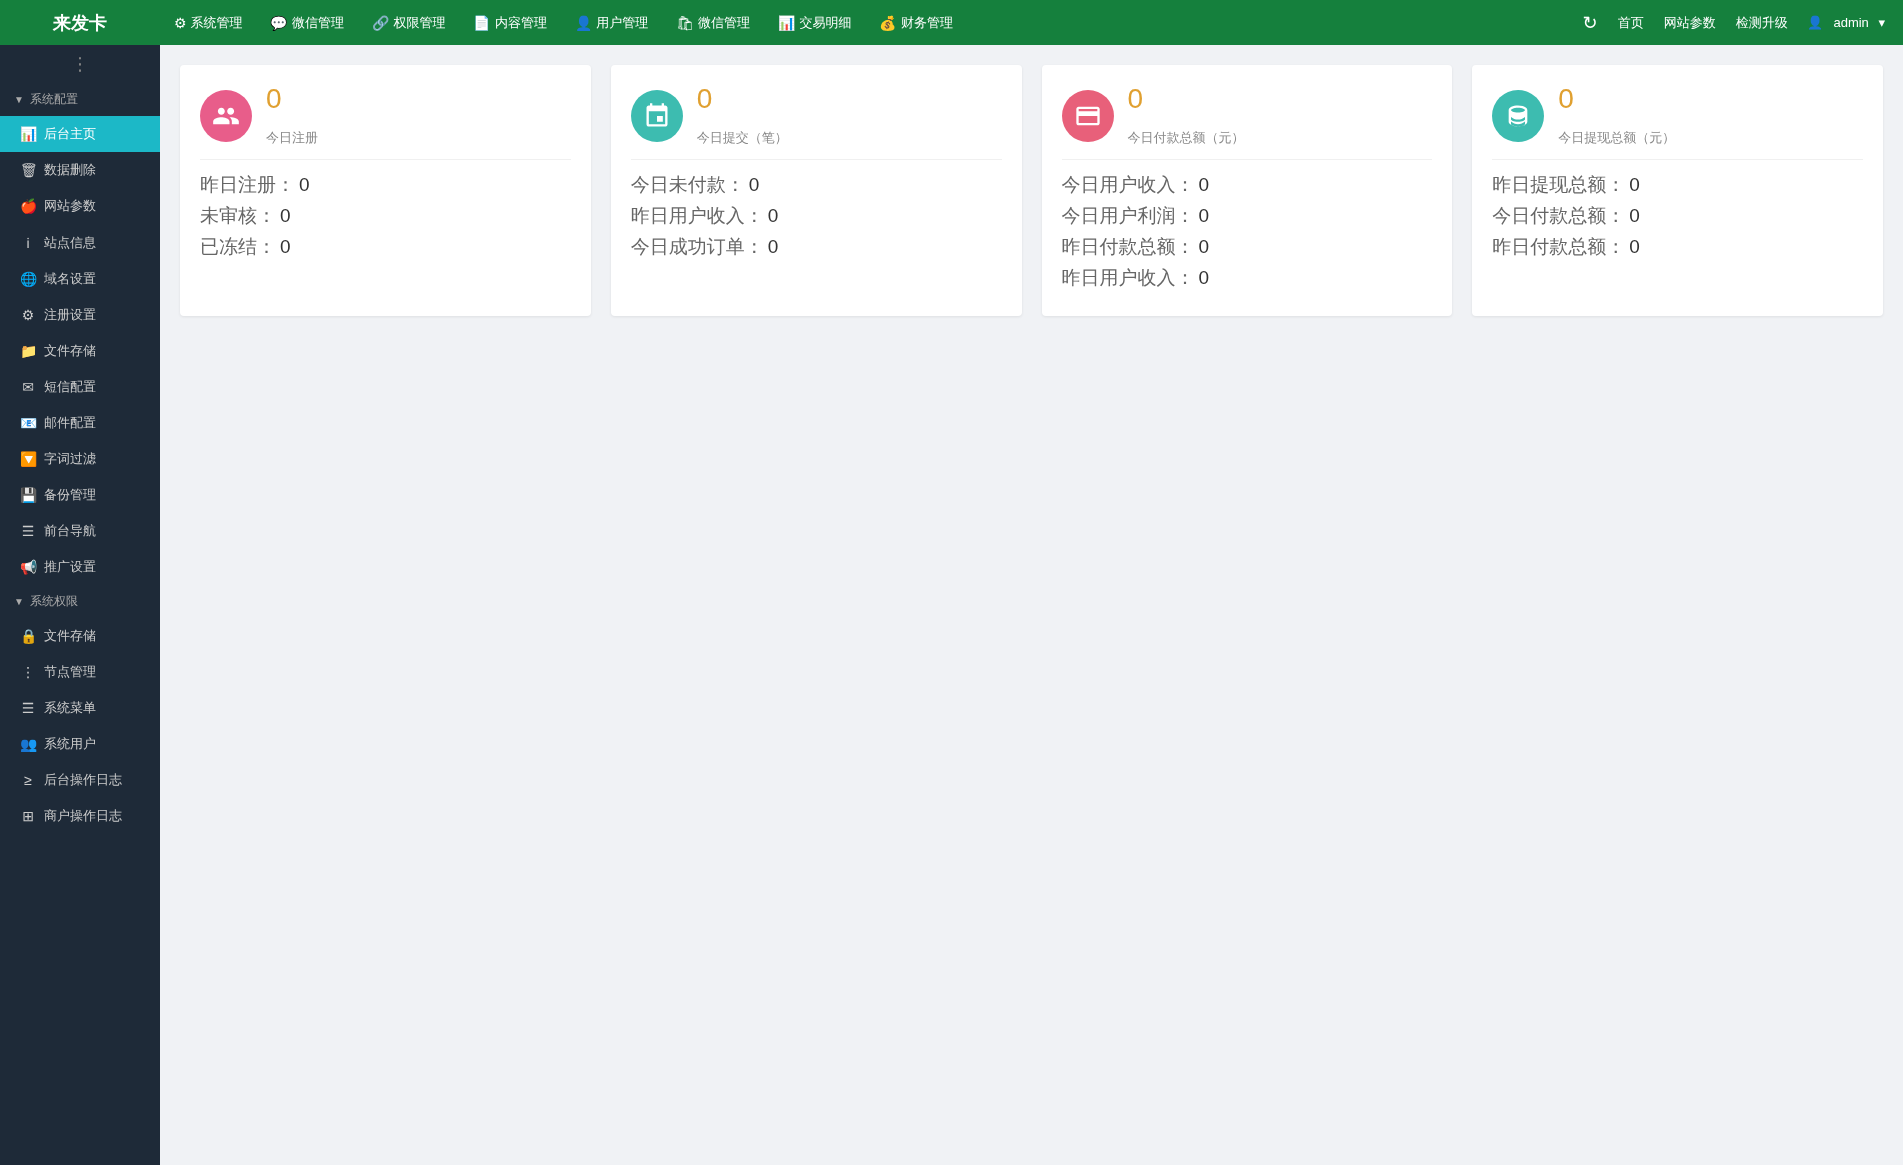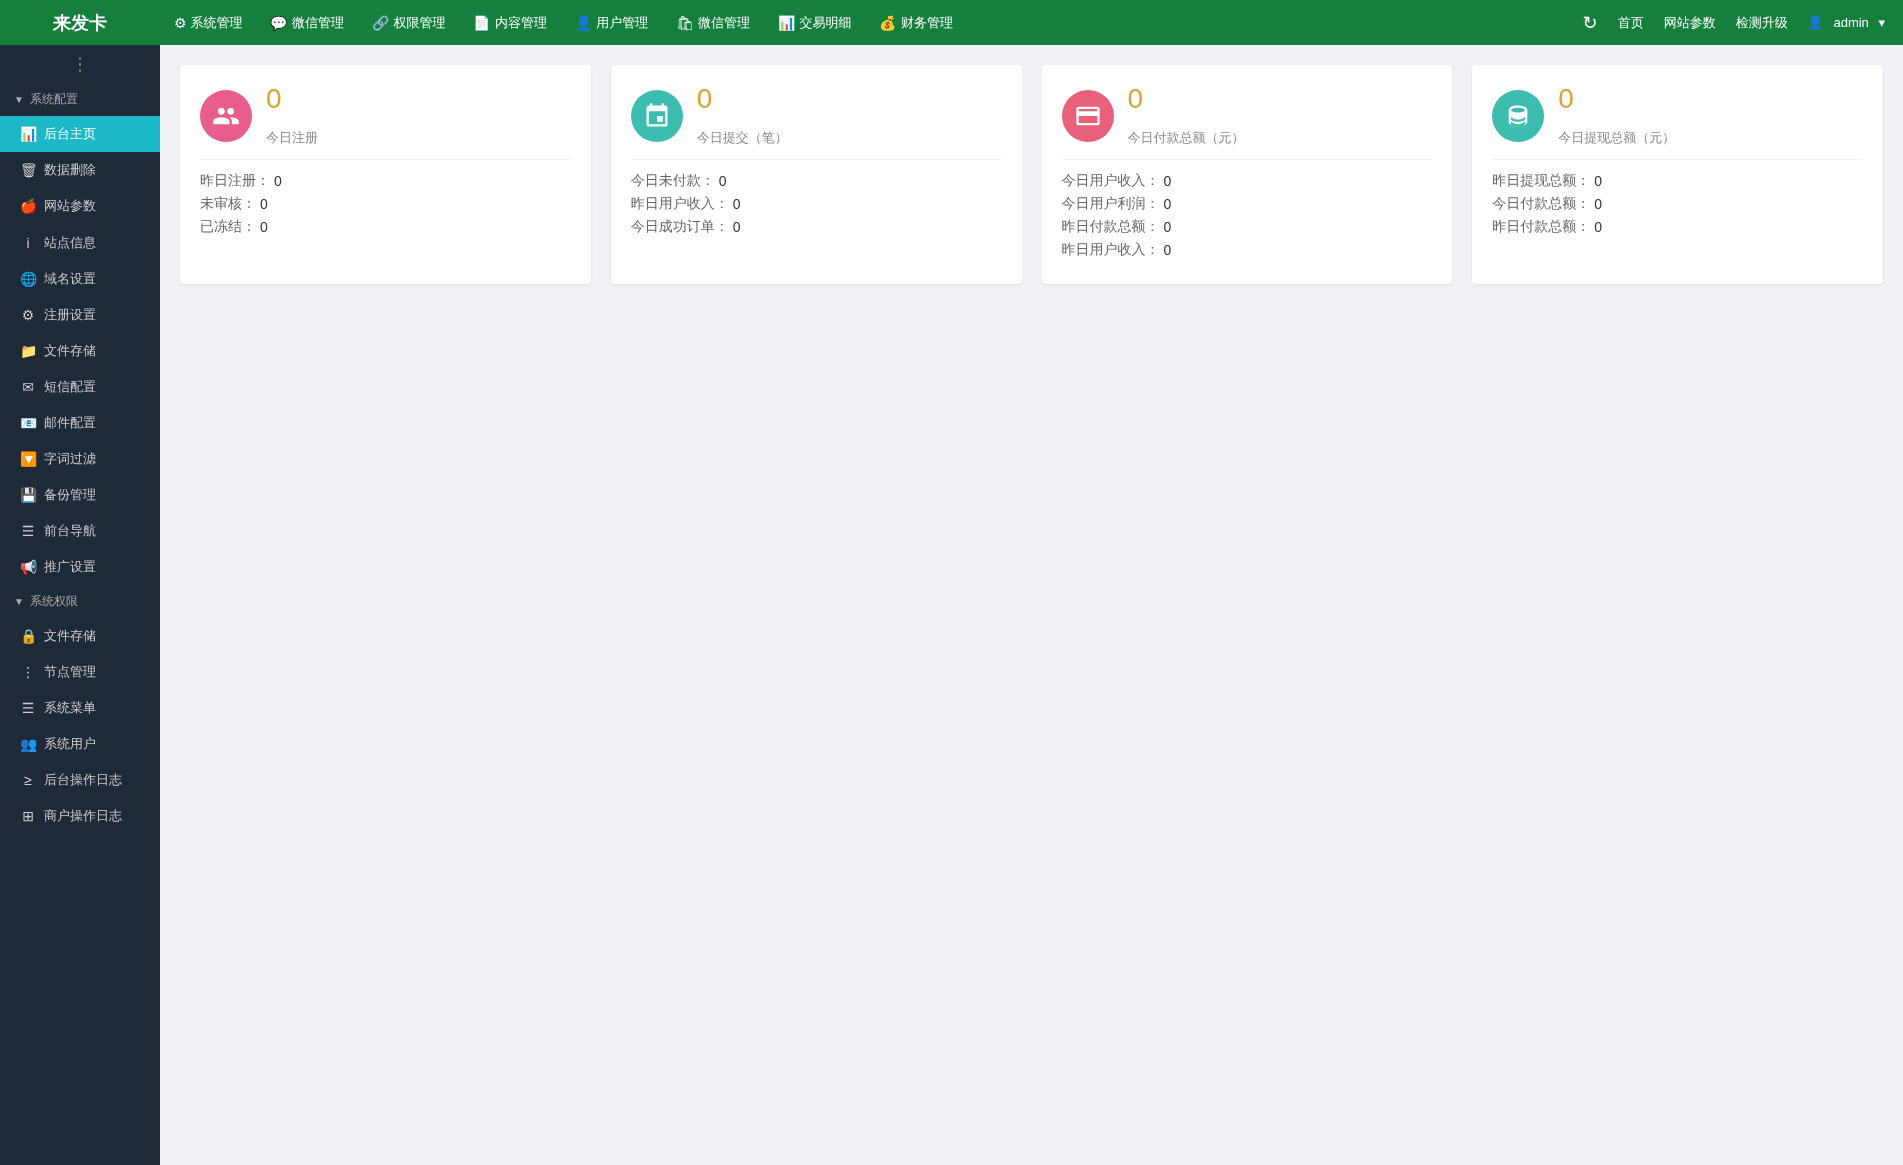--- a/index.html
+++ b/index.html
@@ -159,21 +159,21 @@
       color: #888;
       margin-top: 16px;
     }
 
     .stat-divider {
       border: none;
       border-top: 1px solid #f0f0f0;
       margin: 12px 0;
     }
 
-    .stat-details { font-size: 14px; color: #555; }
+    .stat-details { font-size: 19px; color: #555; }
     .stat-details .detail-row {
       display: flex;
       align-items: center;
       margin-bottom: 5px;
       gap: 4px;
     }
     .detail-label { color: #666; }
     .detail-value { color: #333; font-weight: 500; }
   </style>
 </head>

